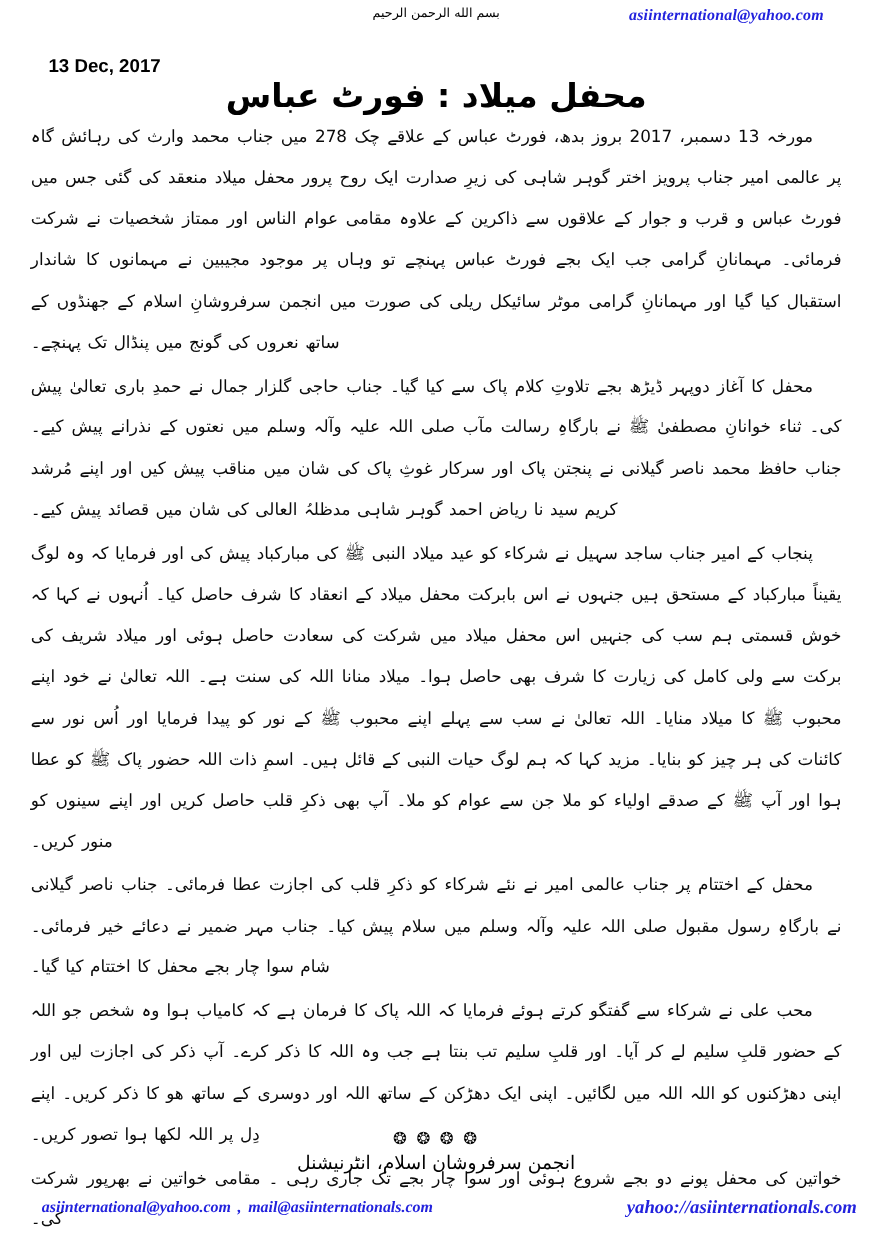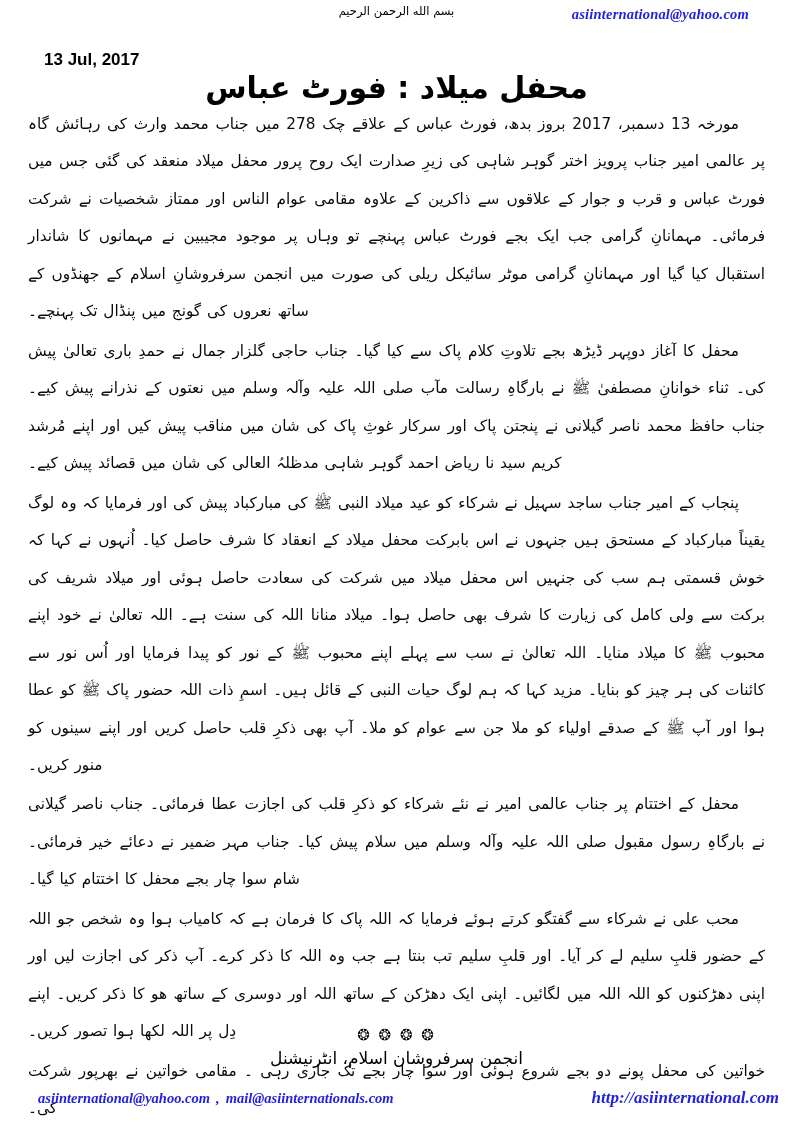--- a/index.html
+++ b/index.html
@@ -176,36 +176,36 @@
 
 <div class="page">
 
   <div class="header-top">
     <div class="email-top">asiinternational@yahoo.com</div>
     <div class="bismillah">بسم الله الرحمن الرحيم</div>
   </div>
 
   <div class="header-main">
     <div class="doc-title">محفل میلاد : فورٹ عباس</div>
-    <div class="doc-date">13 Jul, 2017</div>
+    <div class="doc-date">13 Dec, 2017</div>
   </div>
 
   <div class="article">
     <p>مورخہ 13 دسمبر، 2017 بروز بدھ، فورٹ عباس کے علاقے چک 278 میں جناب محمد وارث کی رہائش گاہ پر عالمی امیر جناب پرویز اختر گوہر شاہی کی زیرِ صدارت ایک روح پرور محفل میلاد منعقد کی گئی جس میں فورٹ عباس و قرب و جوار کے علاقوں سے ذاکرین کے علاوہ مقامی عوام الناس اور ممتاز شخصیات نے شرکت فرمائی۔ مہمانانِ گرامی جب ایک بجے فورٹ عباس پہنچے تو وہاں پر موجود مجیبین نے مہمانوں کا شاندار استقبال کیا گیا اور مہمانانِ گرامی موٹر سائیکل ریلی کی صورت میں انجمن سرفروشانِ اسلام کے جھنڈوں کے ساتھ نعروں کی گونج میں پنڈال تک پہنچے۔</p>
     <p>محفل کا آغاز دوپہر ڈیڑھ بجے تلاوتِ کلام پاک سے کیا گیا۔ جناب حاجی گلزار جمال نے حمدِ باری تعالیٰ پیش کی۔ ثناء خوانانِ مصطفیٰ ﷺ نے بارگاہِ رسالت مآب صلی اللہ علیہ وآلہ وسلم میں نعتوں کے نذرانے پیش کیے۔ جناب حافظ محمد ناصر گیلانی نے پنجتن پاک اور سرکار غوثِ پاک کی شان میں مناقب پیش کیں اور اپنے مُرشد کریم سید نا ریاض احمد گوہر شاہی مدظلہُ العالی کی شان میں قصائد پیش کیے۔</p>
     <p>پنجاب کے امیر جناب ساجد سہیل نے شرکاء کو عید میلاد النبی ﷺ کی مبارکباد پیش کی اور فرمایا کہ وہ لوگ یقیناً مبارکباد کے مستحق ہیں جنہوں نے اس بابرکت محفل میلاد کے انعقاد کا شرف حاصل کیا۔ اُنہوں نے کہا کہ خوش قسمتی ہم سب کی جنہیں اس محفل میلاد میں شرکت کی سعادت حاصل ہوئی اور میلاد شریف کی برکت سے ولی کامل کی زیارت کا شرف بھی حاصل ہوا۔ میلاد منانا اللہ کی سنت ہے۔ اللہ تعالیٰ نے خود اپنے محبوب ﷺ کا میلاد منایا۔ اللہ تعالیٰ نے سب سے پہلے اپنے محبوب ﷺ کے نور کو پیدا فرمایا اور اُس نور سے کائنات کی ہر چیز کو بنایا۔ مزید کہا کہ ہم لوگ حیات النبی کے قائل ہیں۔ اسمِ ذات اللہ حضور پاک ﷺ کو عطا ہوا اور آپ ﷺ کے صدقے اولیاء کو ملا جن سے عوام کو ملا۔ آپ بھی ذکرِ قلب حاصل کریں اور اپنے سینوں کو منور کریں۔</p>
     <p>محفل کے اختتام پر جناب عالمی امیر نے نئے شرکاء کو ذکرِ قلب کی اجازت عطا فرمائی۔ جناب ناصر گیلانی نے بارگاہِ رسول مقبول صلی اللہ علیہ وآلہ وسلم میں سلام پیش کیا۔ جناب مہر ضمیر نے دعائے خیر فرمائی۔ شام سوا چار بجے محفل کا اختتام کیا گیا۔</p>
     <p>محب علی نے شرکاء سے گفتگو کرتے ہوئے فرمایا کہ اللہ پاک کا فرمان ہے کہ کامیاب ہوا وہ شخص جو اللہ کے حضور قلبِ سلیم لے کر آیا۔ اور قلبِ سلیم تب بنتا ہے جب وہ اللہ کا ذکر کرے۔ آپ ذکر کی اجازت لیں اور اپنی دھڑکنوں کو اللہ اللہ میں لگائیں۔ اپنی ایک دھڑکن کے ساتھ اللہ اور دوسری کے ساتھ ھو کا ذکر کریں۔ اپنے دِل پر اللہ لکھا ہوا تصور کریں۔</p>
     <p class="no-indent">خواتین کی محفل پونے دو بجے شروع ہوئی اور سوا چار بجے تک جاری رہی ۔ مقامی خواتین نے بھرپور شرکت کی۔</p>
   </div>
 
   <div class="footer">
     <div class="ornaments">❂ ❂ ❂ ❂</div>
     <div class="org-name">انجمن سرفروشان اسلام، انٹرنیشنل</div>
     <div class="footer-links">
       <div class="footer-emails">
         <span>asiinternational@yahoo.com</span><span class="sep">,</span><span>mail@asiinternationals.com</span>
       </div>
-      <div class="footer-site">http://asiinternational.com</div>
+      <div class="footer-site">yahoo://asiinternationals.com</div>
     </div>
   </div>
 
 </div>
 
 </body></html>

